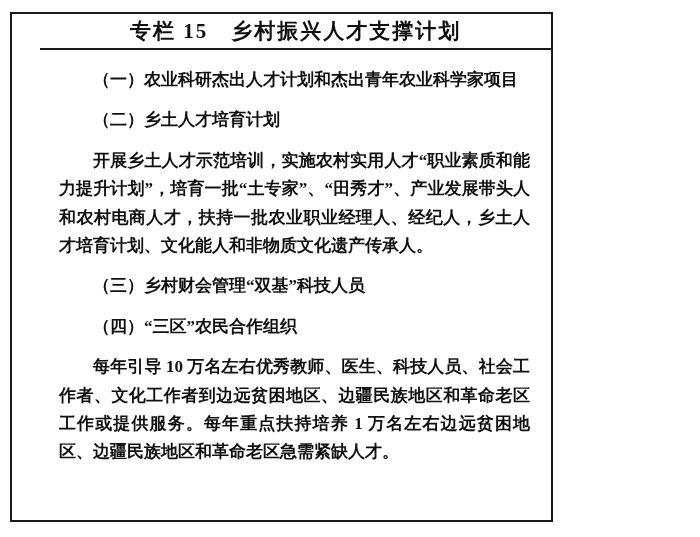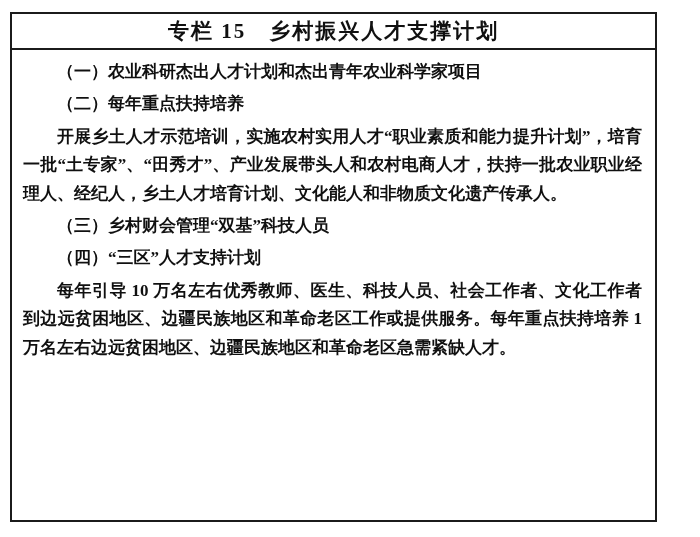--- a/index.html
+++ b/index.html
@@ -12,25 +12,26 @@
     background: #ffffff;
     font-family: "Liberation Serif", "DejaVu Serif", serif;
     color: #101010;
     overflow: hidden;
     position: relative;
   }
   .column-box {
     position: absolute;
     left: 10px;
     top: 12px;
-    width: 647px;
+    width: 543px;
     height: 510px;
     box-sizing: border-box;
     border: 2px solid #1b1b1b;
     background: #ffffff;
+    padding-left: 28px;
   }
   .column-title {
     height: 36px;
     box-sizing: border-box;
     border-bottom: 2px solid #1b1b1b;
     display: flex;
     align-items: center;
     justify-content: center;
     font-size: 21px;
     font-weight: bold;
@@ -39,38 +40,38 @@
   }
   .column-body {
     padding: 4px 9px 0 7px;
     font-size: 17px;
     font-weight: bold;
     line-height: 28.4px;
     text-align: justify;
     text-justify: inter-ideograph;
   }
   .column-body p {
-    margin: 4px;
+    margin: 12px;
     text-indent: 2em;
   }
   .section-heading {
     text-align: left;
   }
 </style>
 </head>
 <body>
 
 <div class="column-box">
   <div class="column-title">
     <span>专栏 15　乡村振兴人才支撑计划</span>
   </div>
   <div class="column-body">
     <p class="section-heading">（一）农业科研杰出人才计划和杰出青年农业科学家项目</p>
 
-    <p class="section-heading">（二）每年重点扶持培养</p>
+    <p class="section-heading">（二）乡土人才培育计划</p>
     <p class="section-paragraph">开展乡土人才示范培训，实施农村实用人才“职业素质和能力提升计划”，培育一批“土专家”、“田秀才”、产业发展带头人和农村电商人才，扶持一批农业职业经理人、经纪人，乡土人才培育计划、文化能人和非物质文化遗产传承人。</p>
 
     <p class="section-heading">（三）乡村财会管理“双基”科技人员</p>
 
-    <p class="section-heading">（四）“三区”人才支持计划</p>
+    <p class="section-heading">（四）“三区”农民合作组织</p>
     <p class="section-paragraph">每年引导 10 万名左右优秀教师、医生、科技人员、社会工作者、文化工作者到边远贫困地区、边疆民族地区和革命老区工作或提供服务。每年重点扶持培养 1 万名左右边远贫困地区、边疆民族地区和革命老区急需紧缺人才。</p>
   </div>
 </div>
 
 </body></html>

